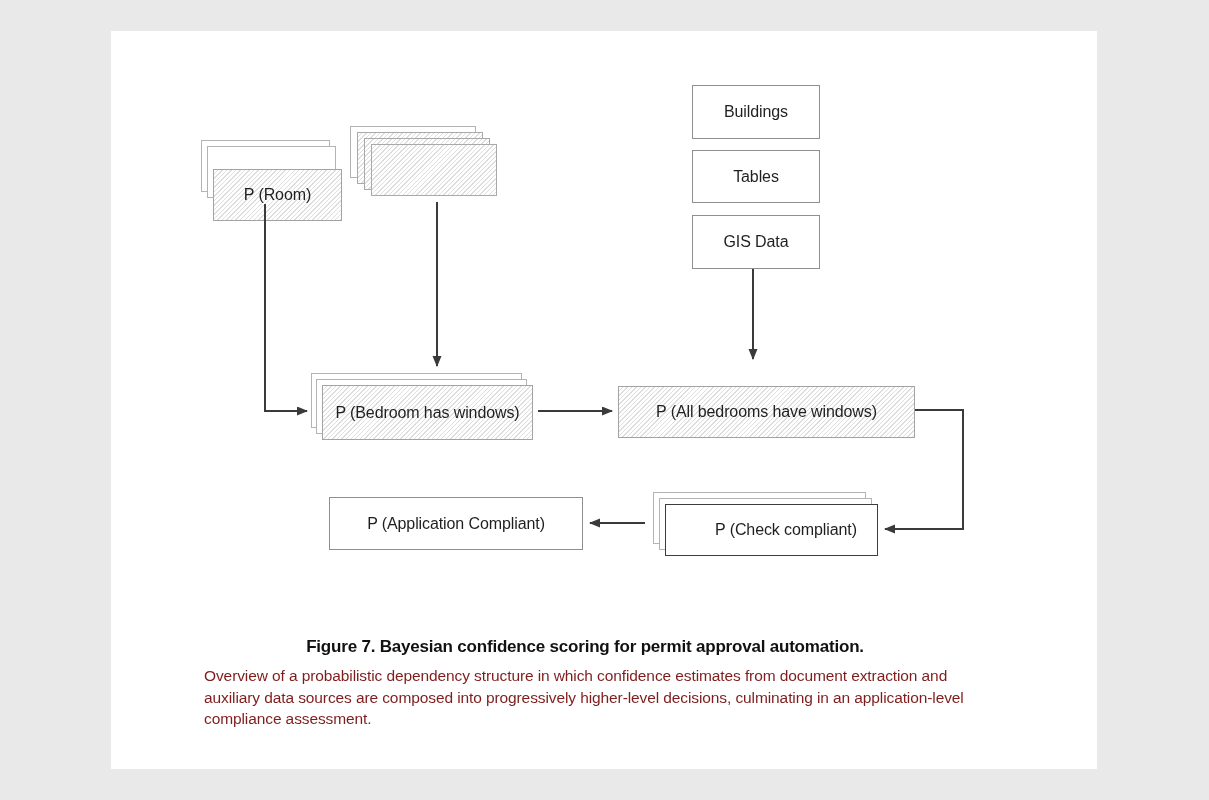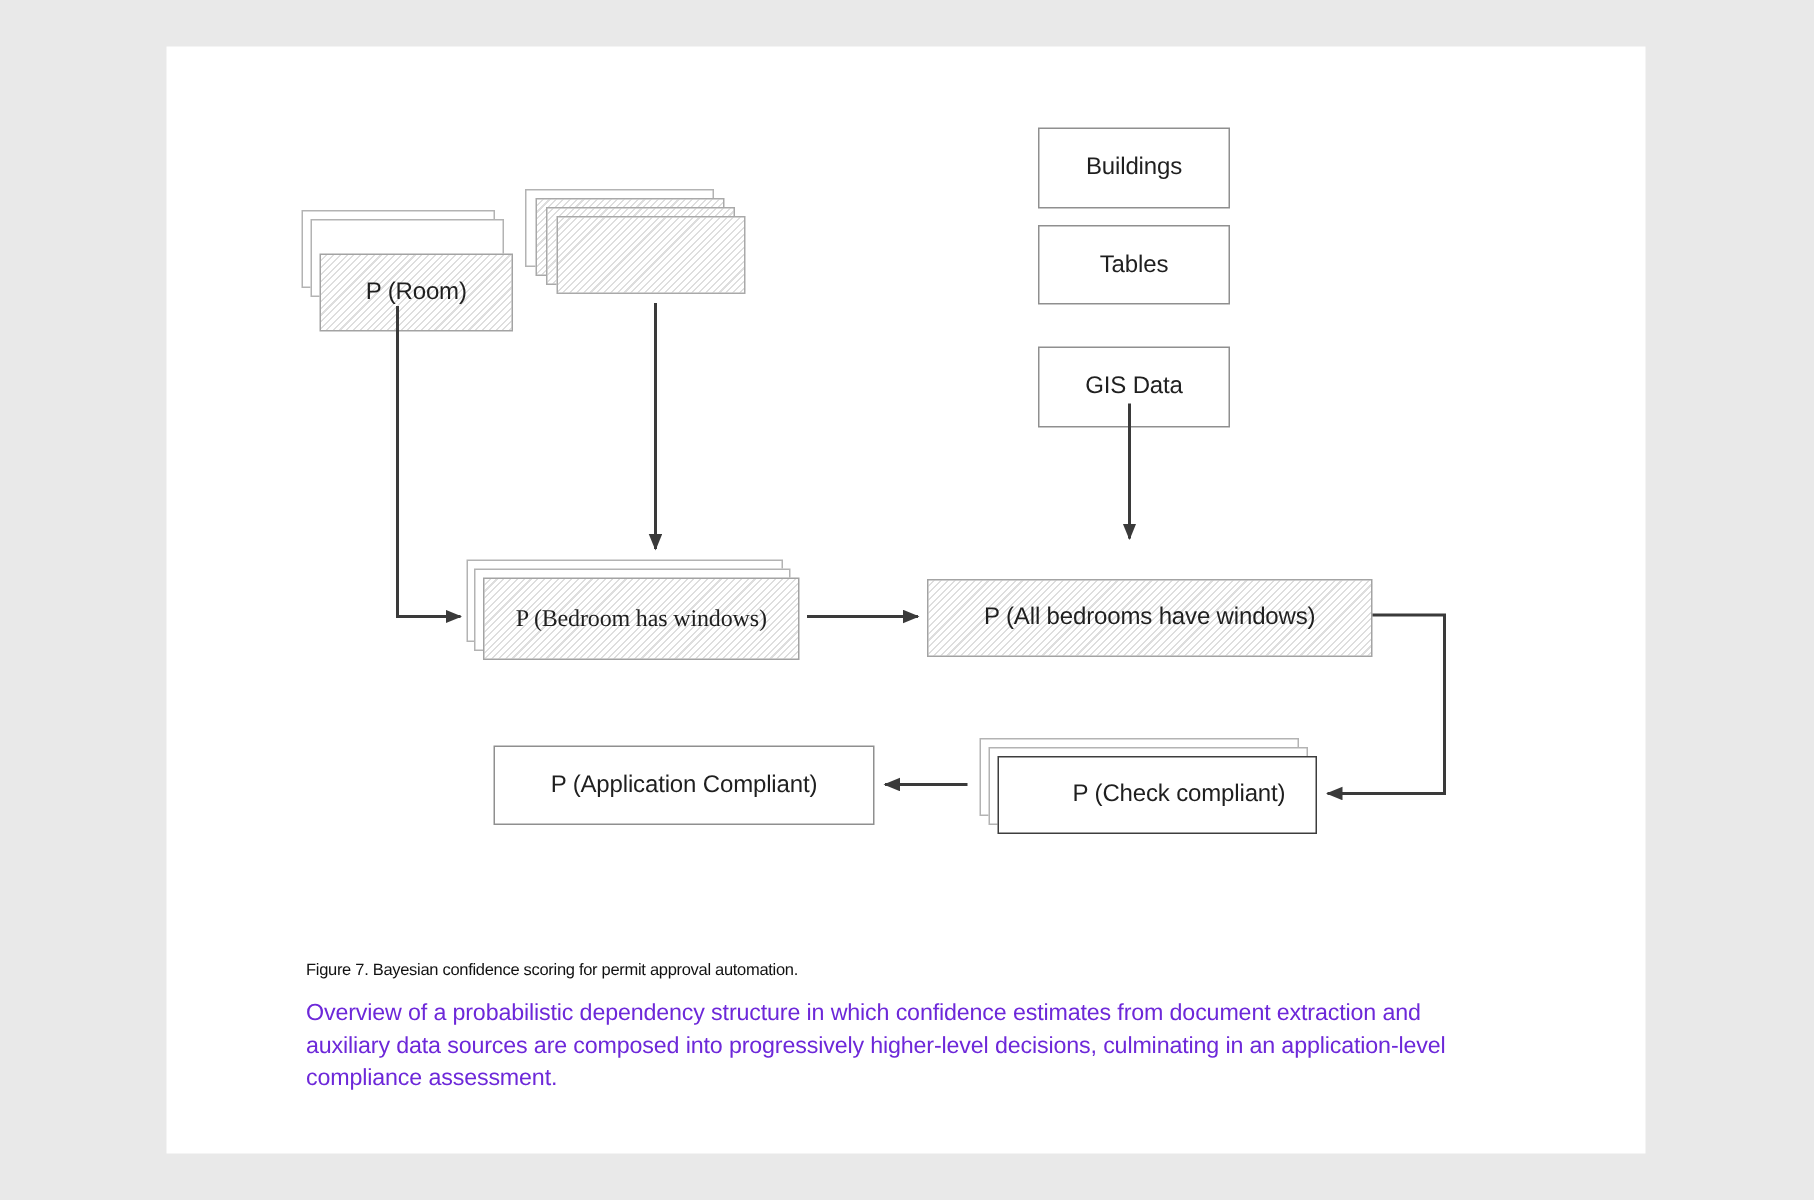--- a/index.html
+++ b/index.html
@@ -45,26 +45,26 @@
     border: 1px solid #a9a9a9;
   }
   .darkborder { border: 1.5px solid #3d3d3d; padding-left: 29px; }
 
   .arrows { position: absolute; left: 0; top: 0; pointer-events: none; }
 
   .caption {
     position: absolute; left: 93px; top: 606px; width: 762px;
   }
   .caption-title {
-    font-size: 11px; font-weight: normal; color: #111111;
-    letter-spacing: -0.2px; line-height: 20px;
+    font-size: 17px; font-weight: bold; color: #111111;
+    letter-spacing: -0.2px; line-height: 20px; text-align: center;
   }
   .caption-body {
     margin-top: 8px;
-    font-size: 15.5px; color: #6d28d9;
+    font-size: 15.5px; color: #7f1d1d;
     letter-spacing: -0.1px; line-height: 21.5px;
   }
 </style>
 </head>
 <body>
 
 <div class="page">
   <div class="card">
     <div class="diagram">
 
@@ -78,27 +78,27 @@
       <div class="layer hatched" style="left:246px; top:101px; width:126px; height:52px;"></div>
       <div class="layer hatched" style="left:253px; top:107px; width:126px; height:52px;"></div>
       <div class="layer hatched" style="left:260px; top:113px; width:126px; height:52px;"></div>
 
       <div class="nbox" style="left:581px; top:54px; width:128px; height:54px;">
         <span>Buildings</span>
       </div>
       <div class="nbox" style="left:581px; top:119px; width:128px; height:53px;">
         <span>Tables</span>
       </div>
-      <div class="nbox" style="left:581px; top:184px; width:128px; height:54px;margin-top:16px;">
+      <div class="nbox" style="left:581px; top:184px; width:128px; height:54px;">
         <span>GIS Data</span>
       </div>
 
       <div class="layer" style="left:200px; top:342px; width:211px; height:55px;"></div>
       <div class="layer" style="left:205px; top:348px; width:211px; height:55px;"></div>
-      <div class="nbox hatch" style="left:211px; top:354px; width:211px; height:55px;font-family:Liberation Serif, serif;">
+      <div class="nbox hatch" style="left:211px; top:354px; width:211px; height:55px;">
         <span>P (Bedroom has windows)</span>
       </div>
 
       <div class="nbox hatch" style="left:507px; top:355px; width:297px; height:52px;">
         <span>P (All bedrooms have windows)</span>
       </div>
 
       <div class="nbox" style="left:218px; top:466px; width:254px; height:53px;">
         <span>P (Application Compliant)</span>
       </div>

